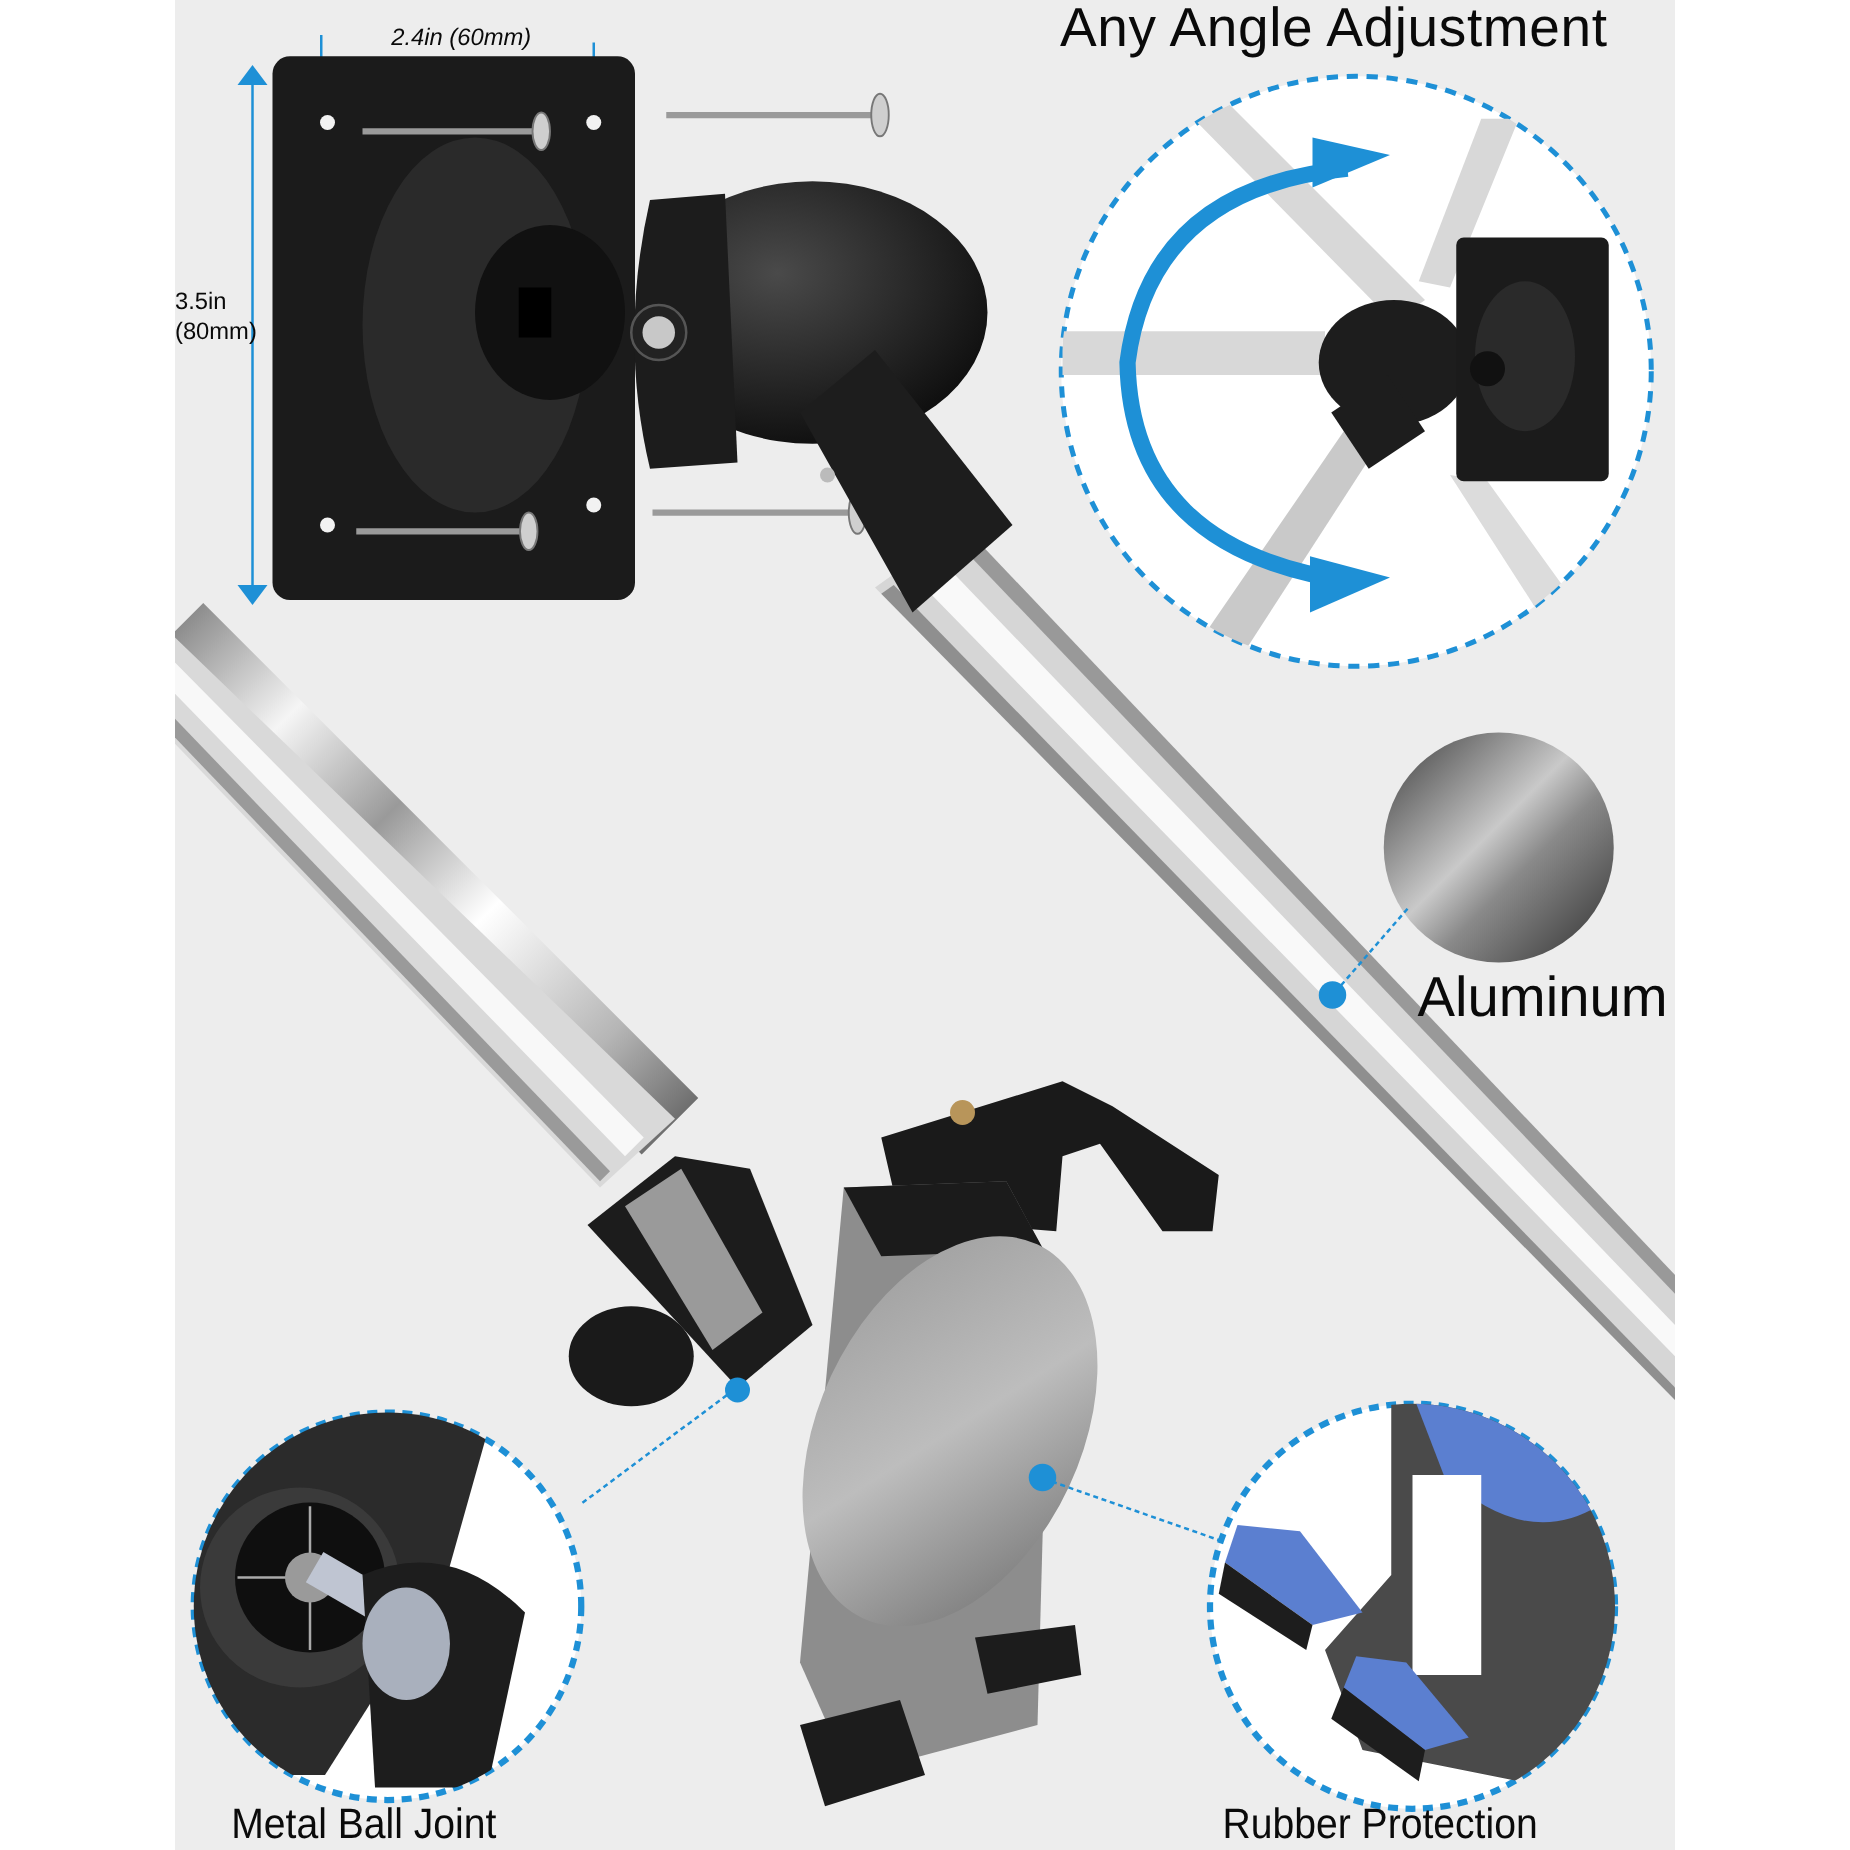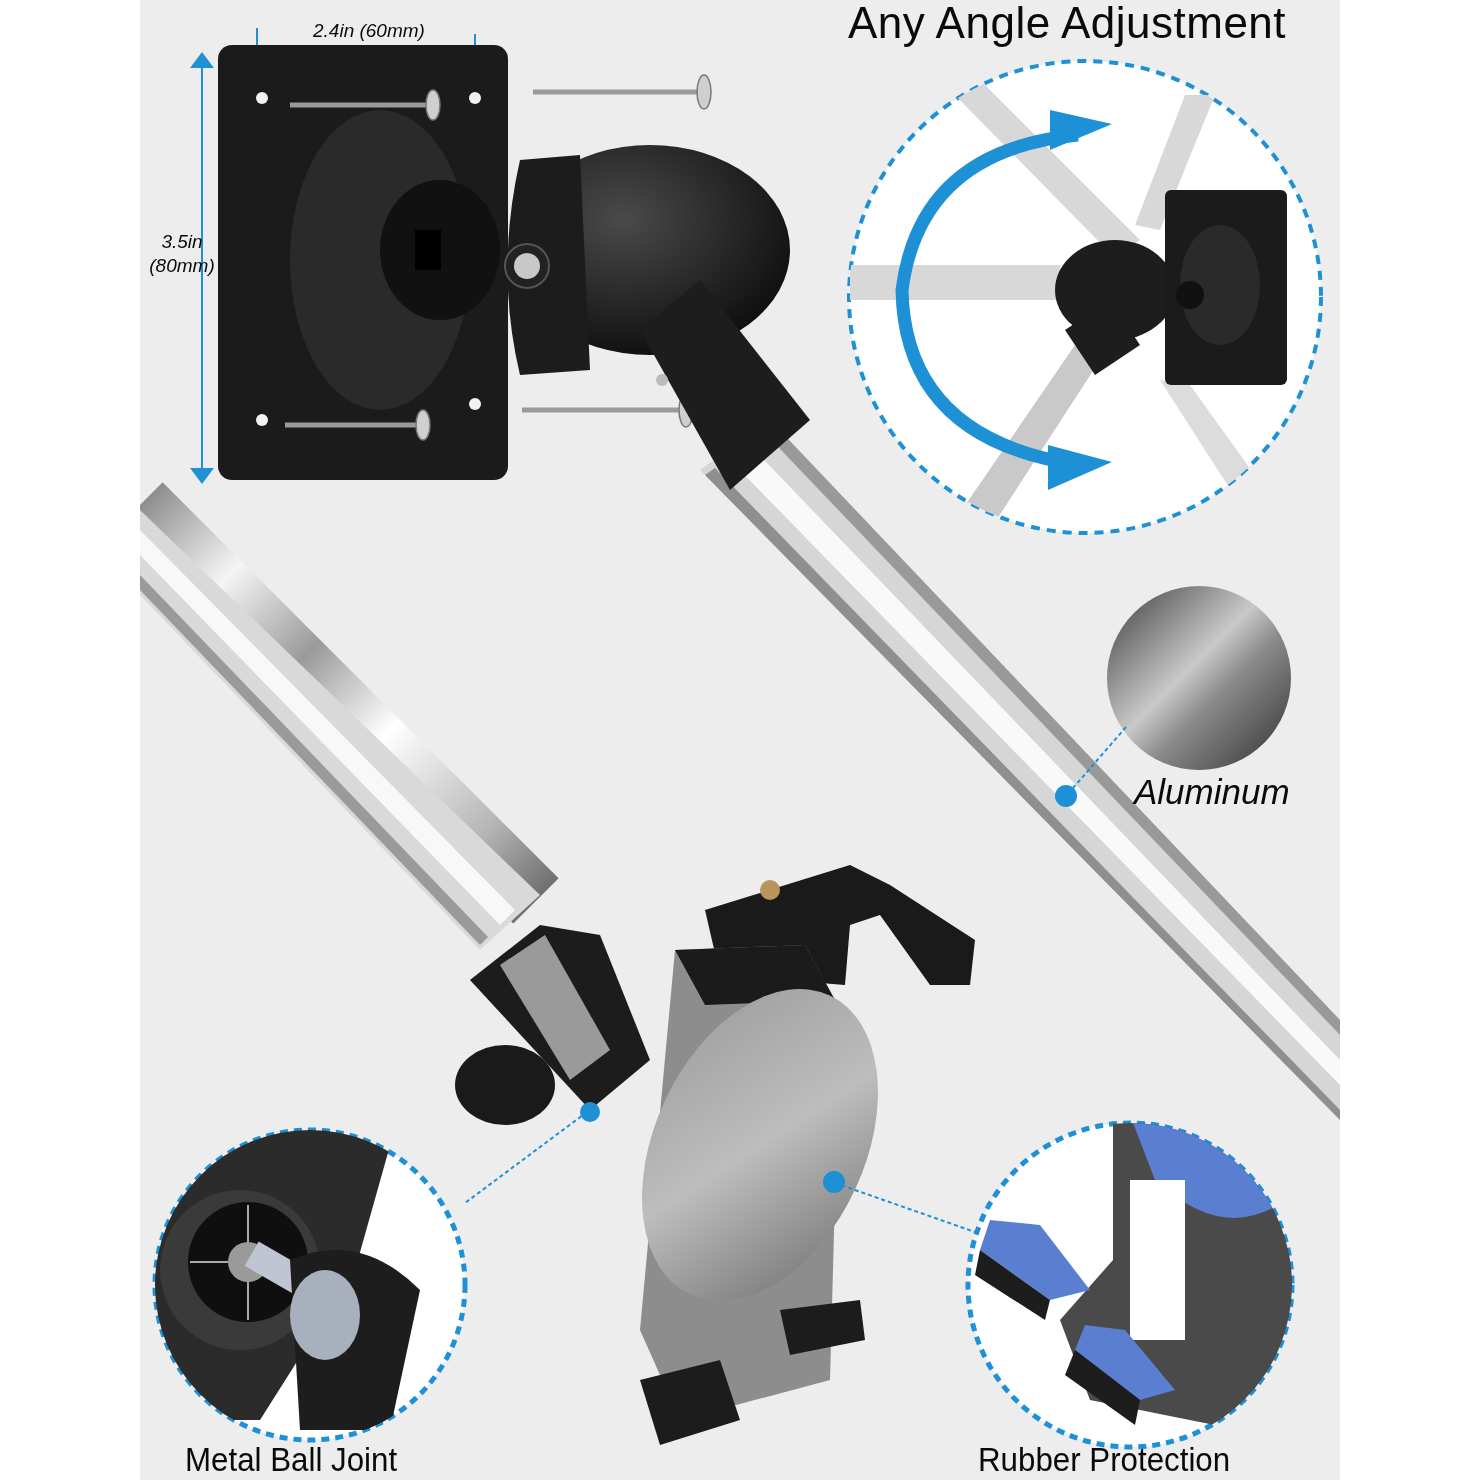--- a/index.html
+++ b/index.html
@@ -2,22 +2,22 @@
 <html><head>
 <meta charset="utf-8">
 <style>
   html, body { margin:0; padding:0; background:#ffffff; }
   body { width:1480px; height:1480px; position:relative; overflow:hidden; font-family:"Liberation Sans", "DejaVu Sans", sans-serif; }
   .panel { position:absolute; left:140px; top:0; width:1200px; height:1480px; background:#ededed; overflow:hidden; }
   .stage { position:absolute; left:0; top:0; width:1480px; height:1480px; }
   .label { position:absolute; color:#0a0a0a; white-space:nowrap; }
   .title { left:848px; top:-2px; font-size:44px; letter-spacing:0.5px; }
   .dim-w { left:313px; top:20px; font-size:19px;font-style:italic; }
-  .dim-h { left:140px; top:230px; font-size:19px; text-align:center; line-height:24px; width:84px;font-style:italic; }
-  .lbl-alu { left:1134px; top:772px; font-size:35px;font-style:italic; }
+  .dim-h { left:140px; top:230px; font-size:19px; line-height:24px; width:84px; }
+  .lbl-alu { left:1134px; top:772px; font-size:45px; }
   .lbl-ball { left:185px; top:1440px; font-size:34px; transform:scaleX(0.92); transform-origin:left; }
   .lbl-rubber { left:978px; top:1440px; font-size:34px; transform:scaleX(0.92); transform-origin:left; }
 </style>
 </head>
 <body>
 
 <div class="panel"></div>
 
 <svg class="stage" width="1480" height="1480" viewBox="0 0 1480 1480" xmlns="http://www.w3.org/2000/svg">
   <defs>

